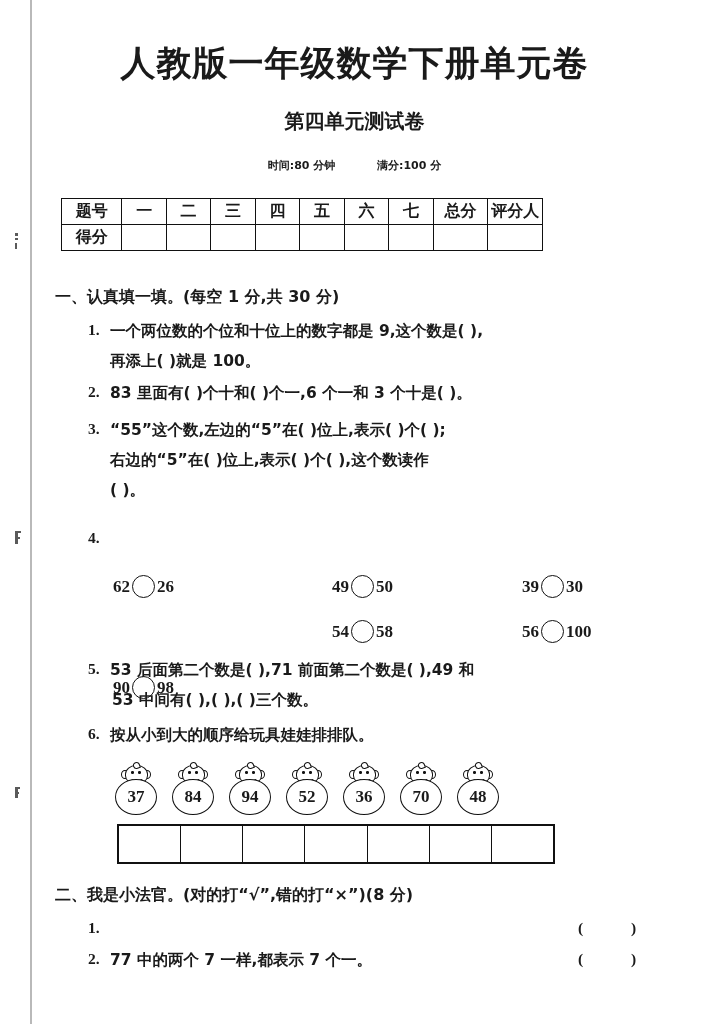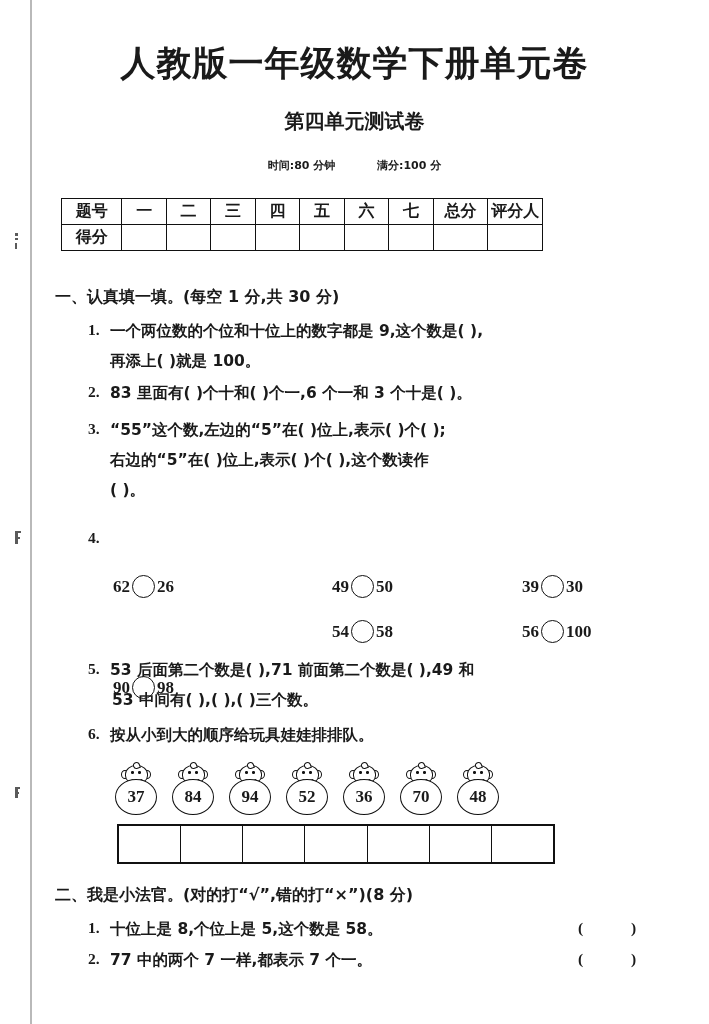--- a/index.html
+++ b/index.html
@@ -372,20 +372,19 @@
     <div class="cell"></div>
     <div class="cell"></div>
     <div class="cell"></div>
     <div class="cell"></div>
     <div class="cell"></div>
   </div>
 
   <div class="sec-head" style="left:55px;top:885px;">二、我是小法官。(对的打“√”,错的打“×”)(8 分)</div>
 
   <div class="qnum" style="left:88px;top:919px;">1.</div>
-  <div class="qline" style="left:110px;top:919px;">十位上是 8,个位上是 5,这个数是 58。</div>
   <div class="tf-paren" style="left:578px;top:919px;">(        )</div>
 
   <div class="qnum" style="left:88px;top:950px;">2.</div>
   <div class="qline" style="left:110px;top:950px;">77 中的两个 7 一样,都表示 7 个一。</div>
   <div class="tf-paren" style="left:578px;top:950px;">(        )</div>
 
 </div>
 
 </body></html>

